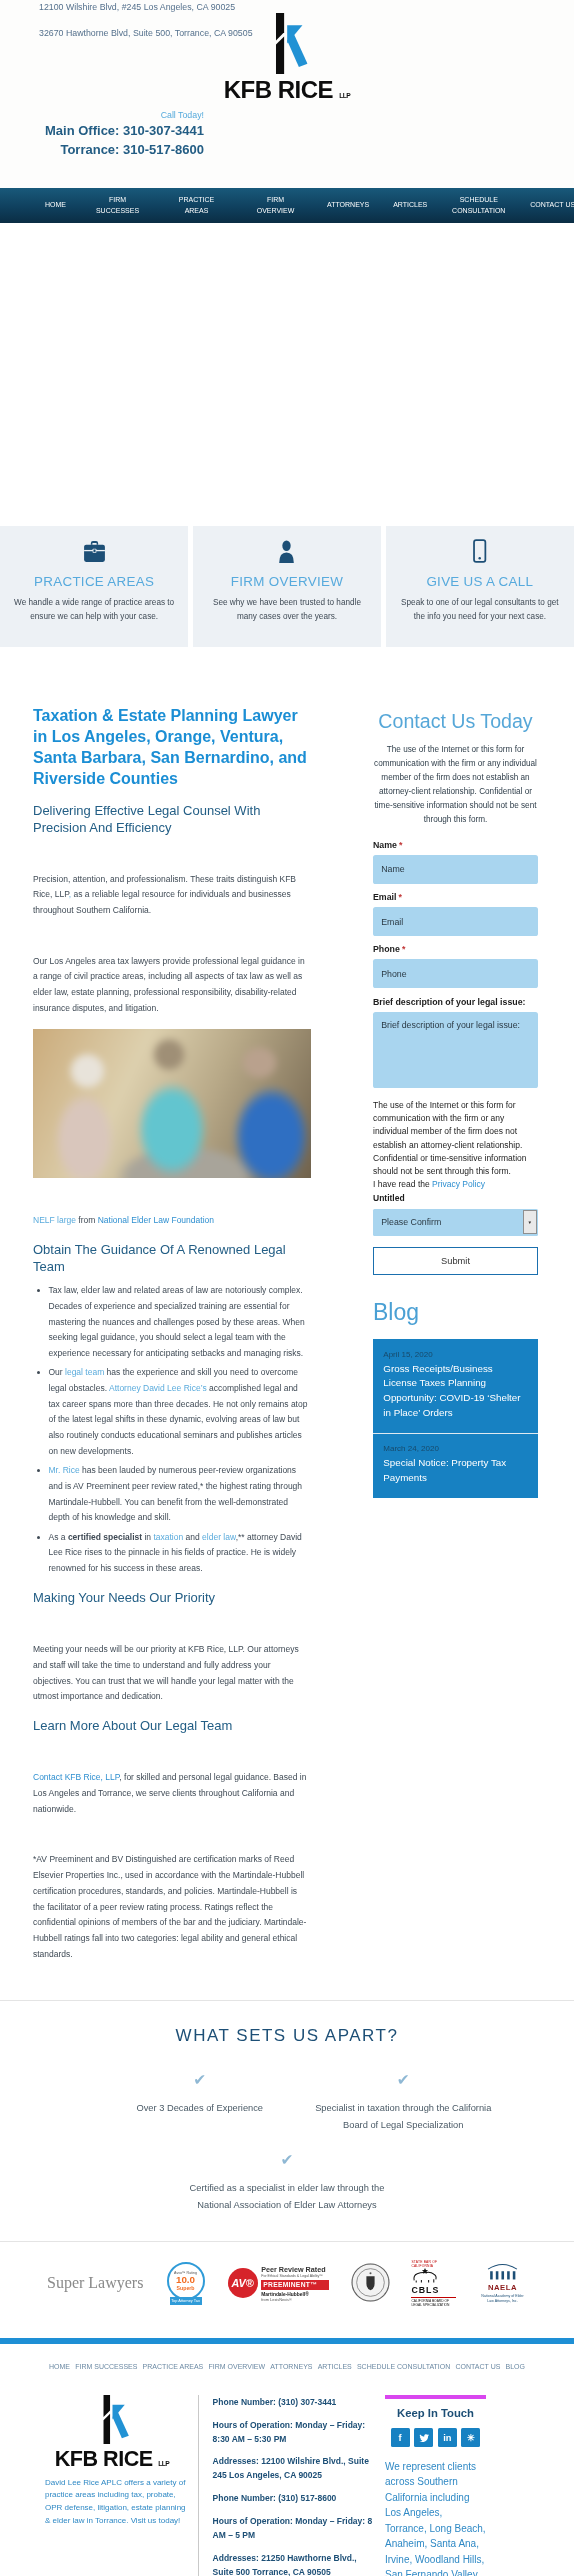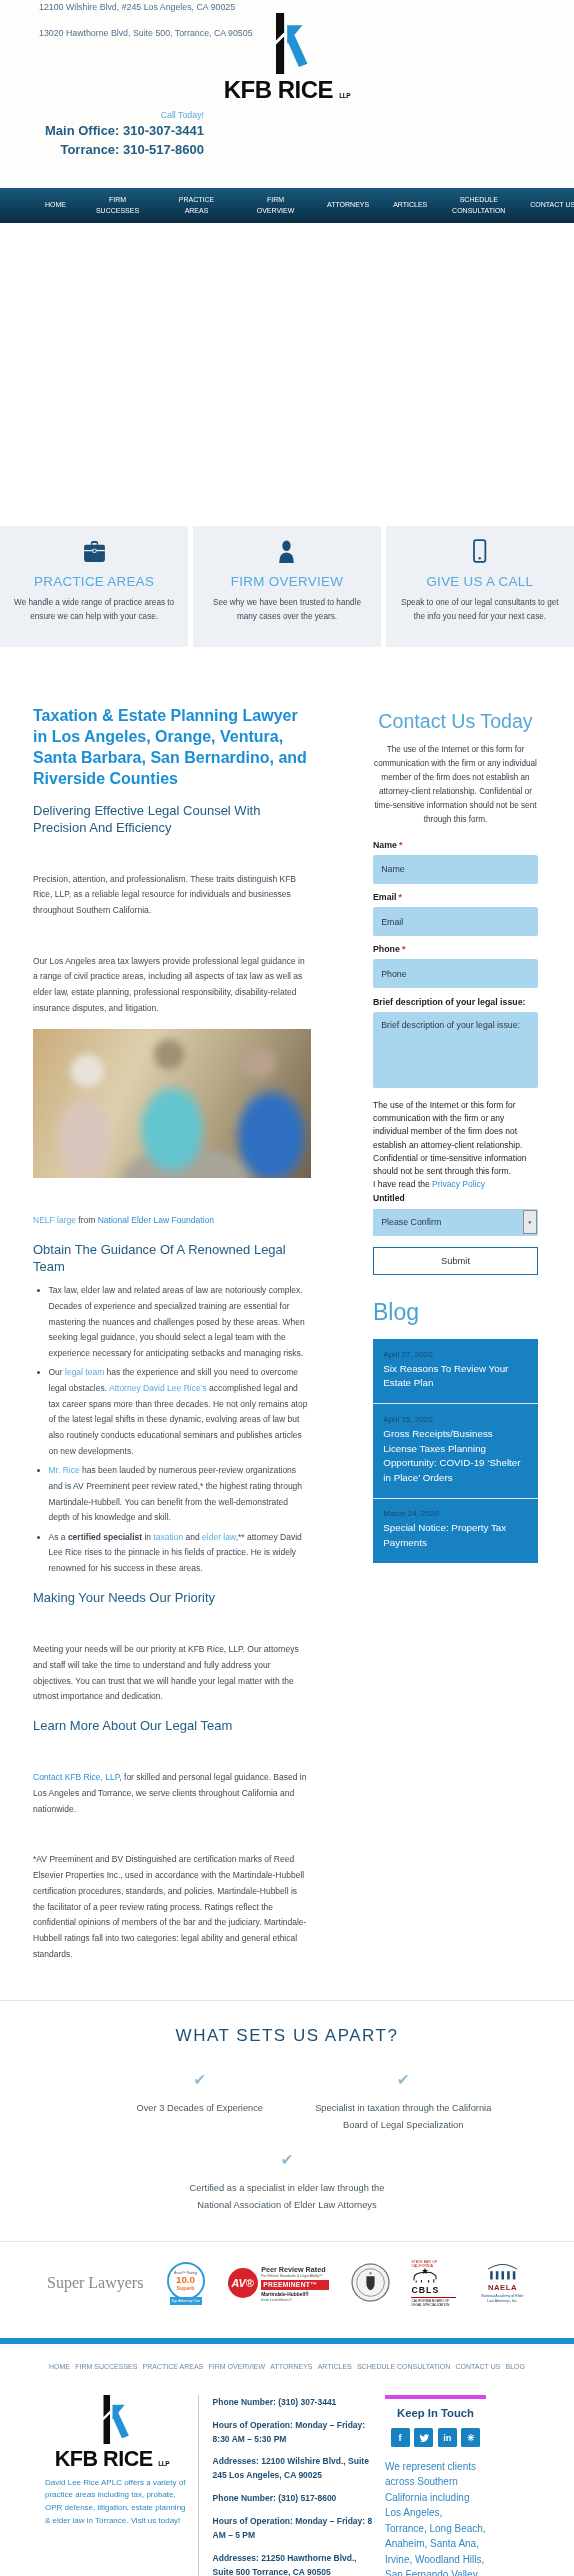--- a/index.html
+++ b/index.html
@@ -144,21 +144,21 @@
   .copyright { font-size: 8.2px; margin-bottom: 20.6px; }
   .bb-links { display: flex; gap: 15.5px; font-size: 7.7px; }
   .bb-links span { cursor: pointer; }
 </style>
 </head>
 <body>
 
 <div class="header">
   <div class="addresses">
     <p>12100 Wilshire Blvd, #245 Los Angeles, CA 90025</p>
-    <p>13020 Hawthorne Blvd, Suite 500, Torrance, CA 90505</p>
+    <p>32670 Hawthorne Blvd, Suite 500, Torrance, CA 90505</p>
   </div>
   <div class="logo">
     <span>
       <svg width="41" height="61" viewBox="0 0 80 120">
         <polygon fill="#0d0d0d" points="18,0 34,0 34,38 18,54"></polygon>
         <polygon fill="#0d0d0d" points="18,62 34,46 34,120 18,120"></polygon>
         <polygon fill="#2292d4" points="40,24 70,24 40,60"></polygon>
         <polygon fill="#2292d4" points="40,54 53,41 80,100 63,106"></polygon>
       </svg>
     </span>
@@ -275,24 +275,20 @@
 
     <div class="select-box">
       <span>Please Confirm</span>
       <span class="select-arrow">▼</span>
     </div>
 
     <button class="submit-btn">Submit</button>
 
     <div class="blog-title">Blog</div>
     <div class="blog-list">
-      <div class="post">
-        <div class="post-date">April 27, 2020</div>
-        <div class="post-title">Six Reasons To Review Your Estate Plan</div>
-      </div>
       <div class="post">
         <div class="post-date">April 15, 2020</div>
         <div class="post-title">Gross Receipts/Business License Taxes Planning Opportunity: COVID-19 ‘Shelter in Place’ Orders</div>
       </div>
       <div class="post">
         <div class="post-date">March 24, 2020</div>
         <div class="post-title">Special Notice: Property Tax Payments</div>
       </div>
     </div>
   </div>

